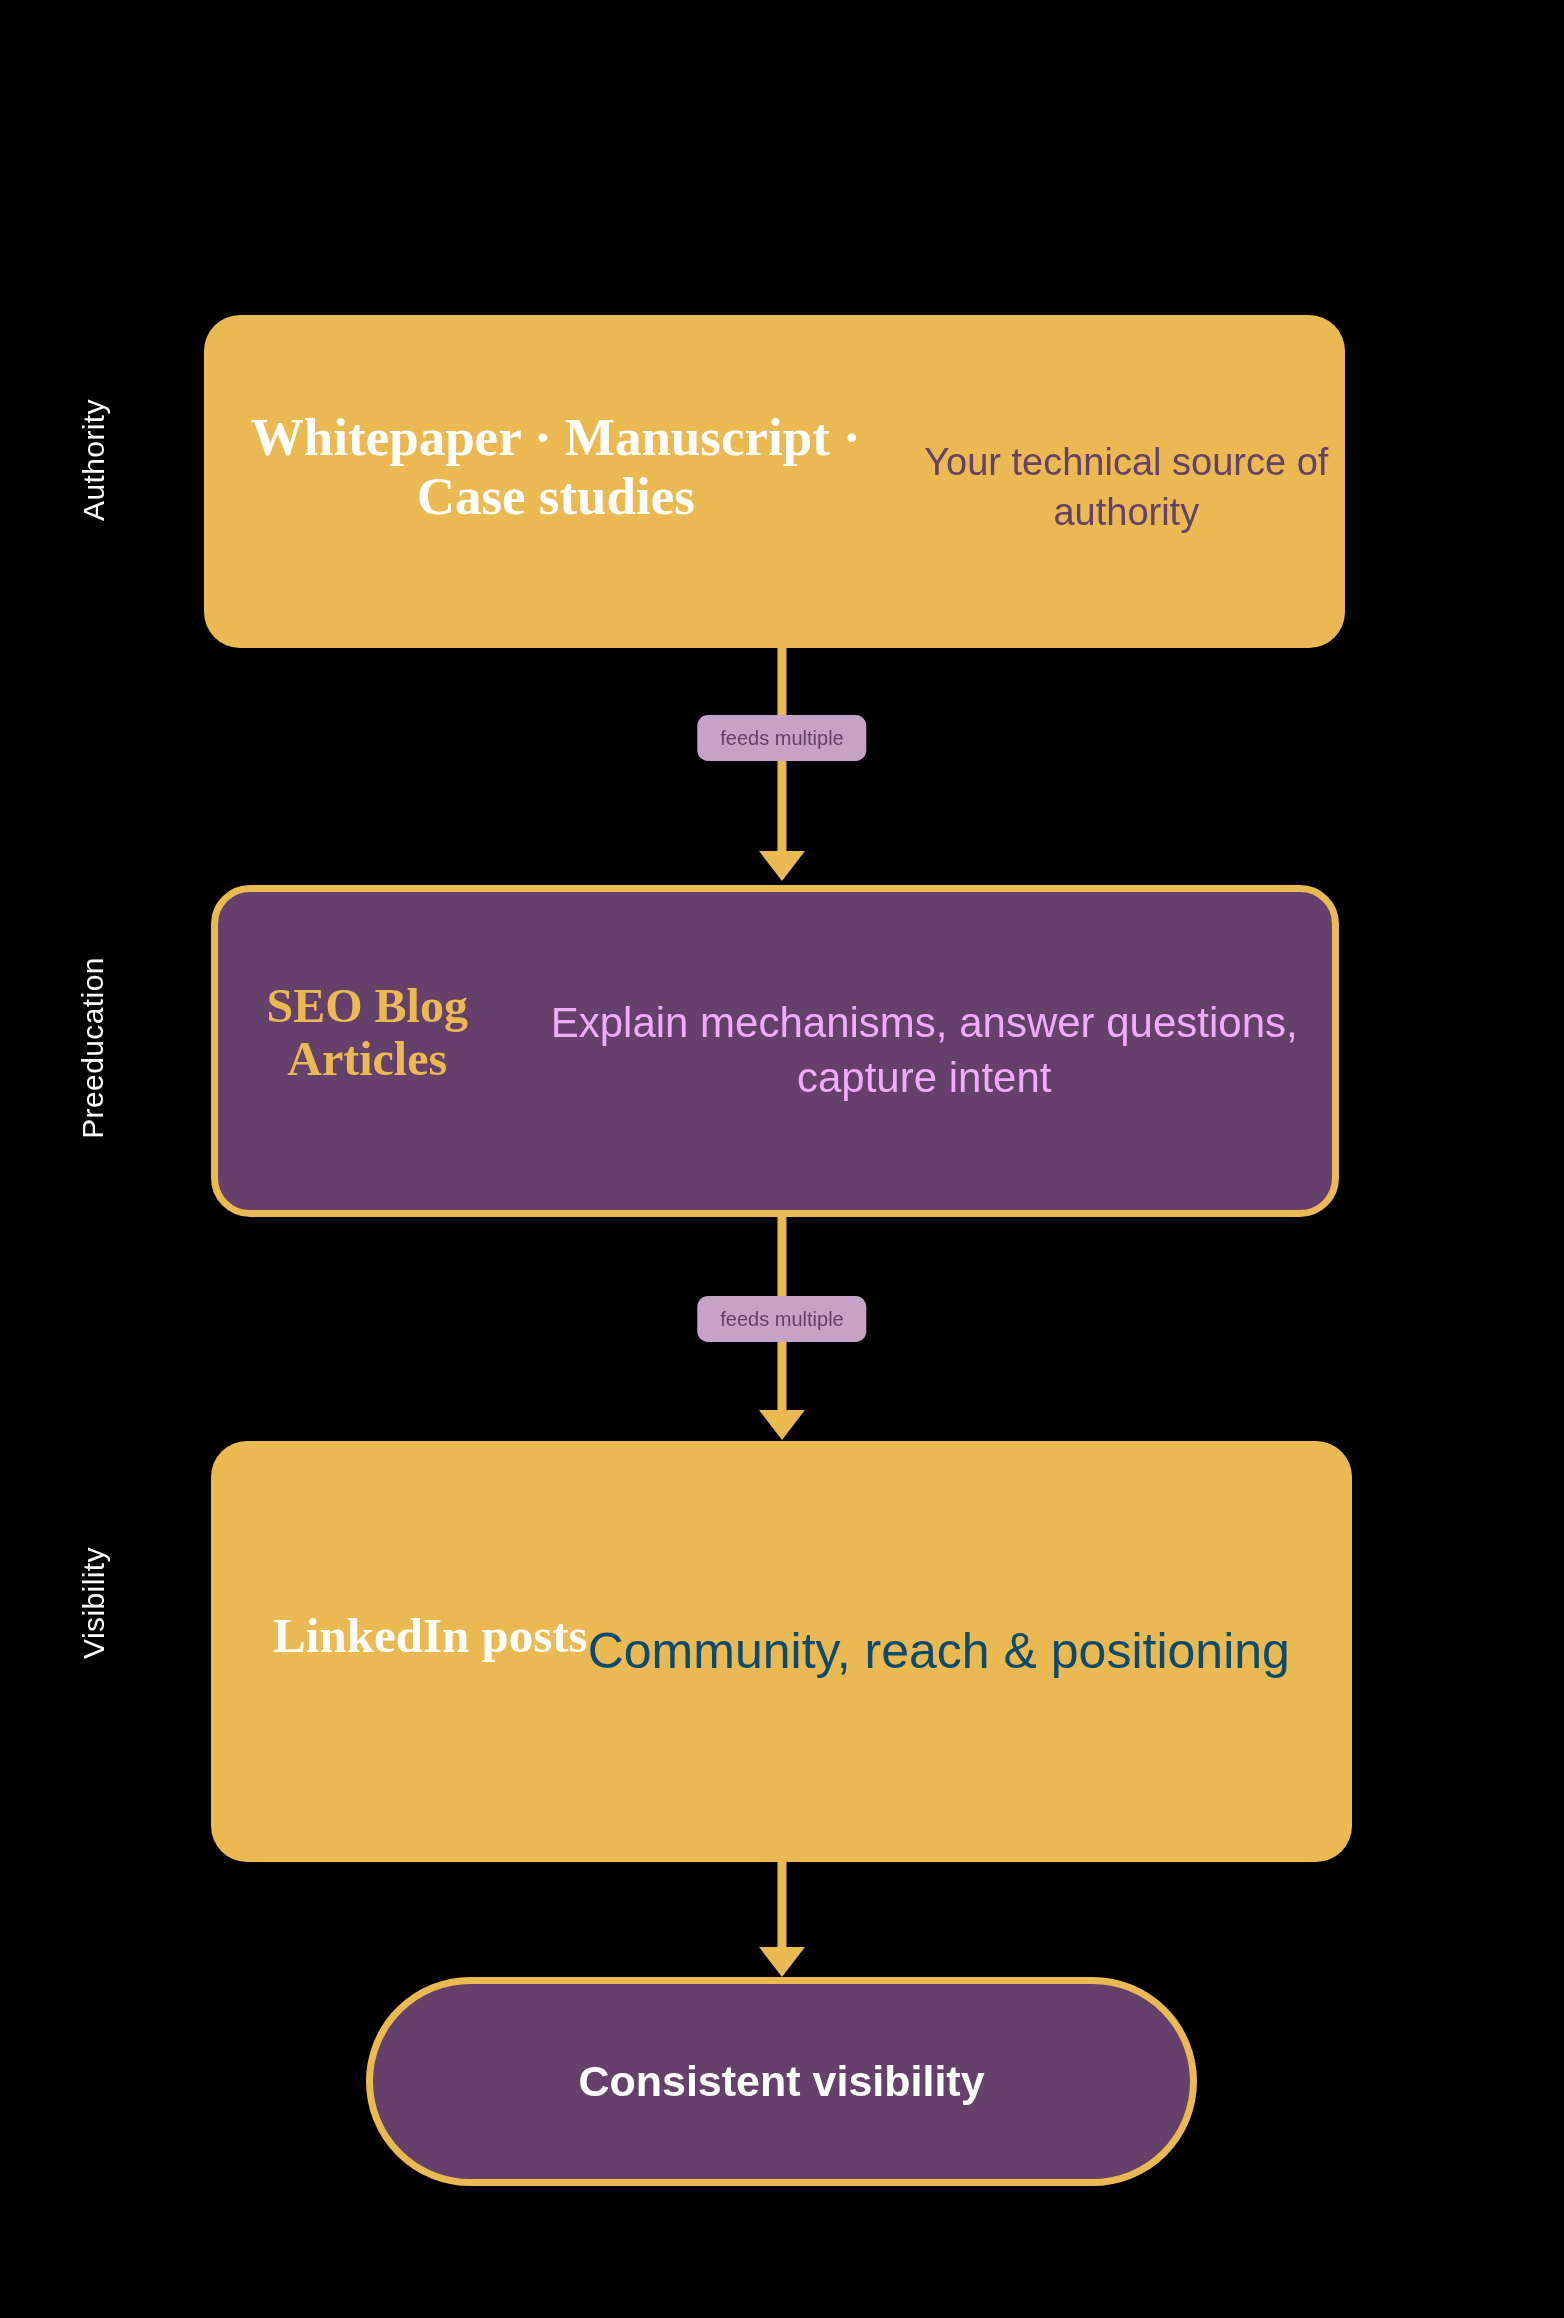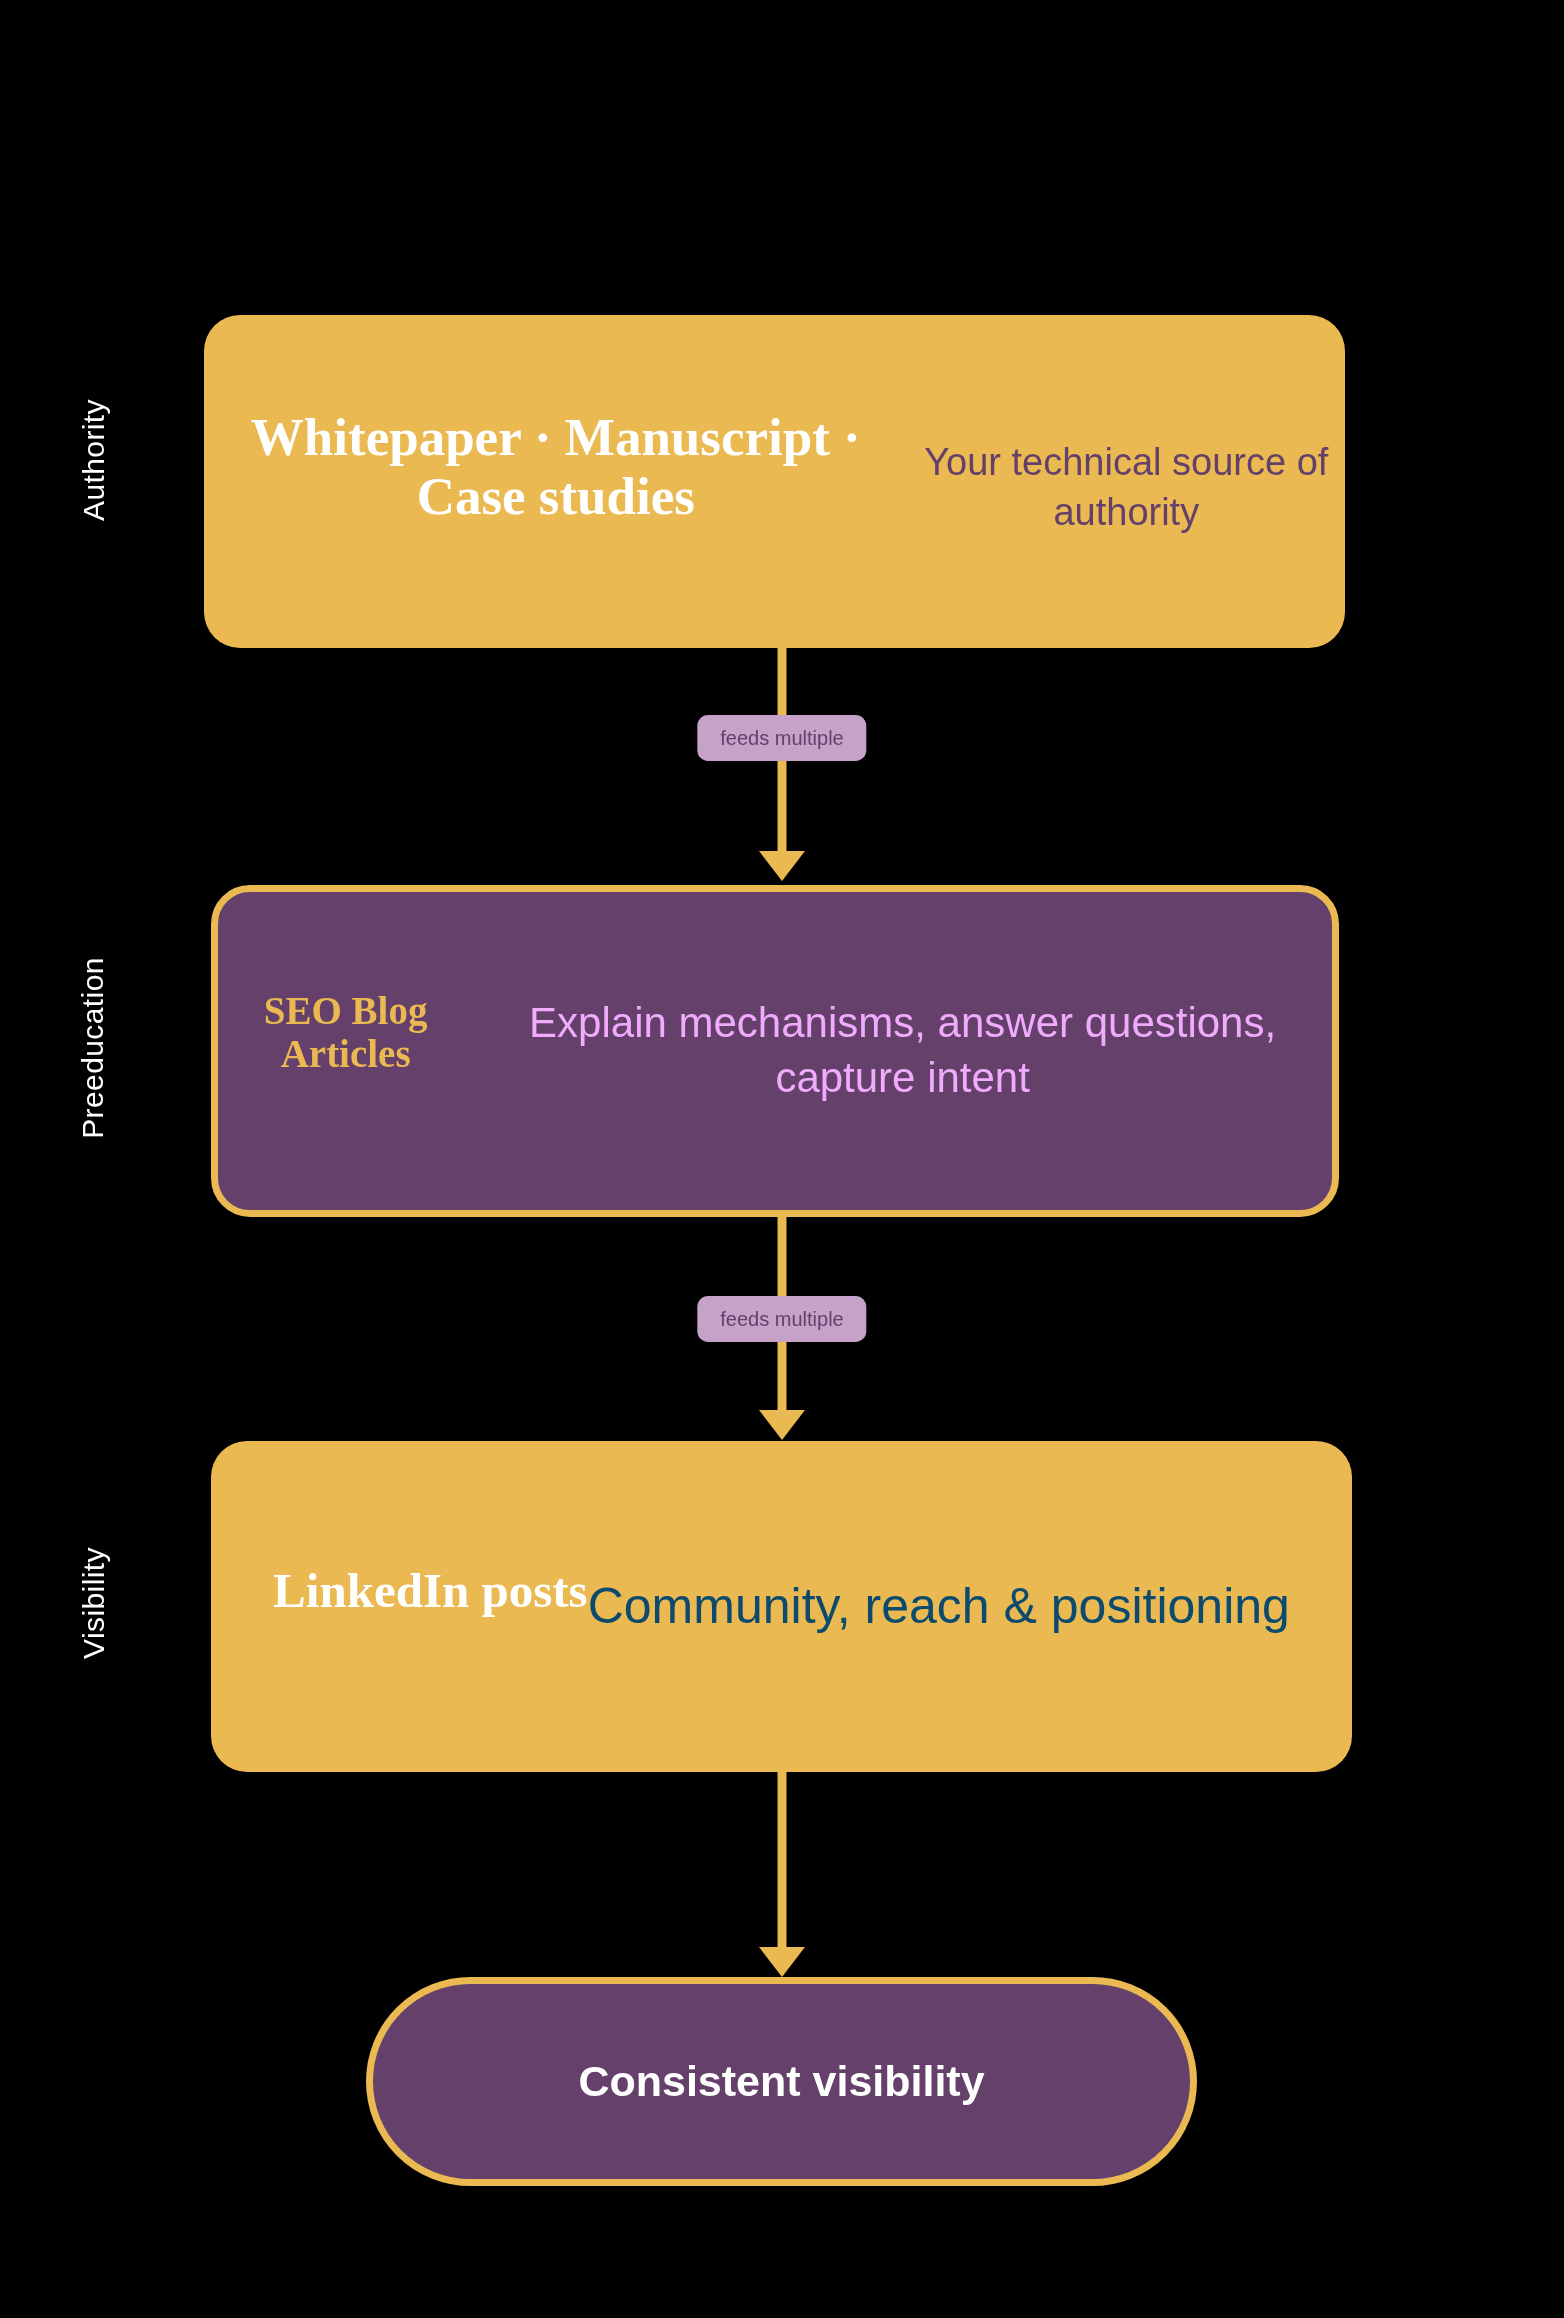--- a/index.html
+++ b/index.html
@@ -92,36 +92,36 @@
   }
 
   
   #node-preeducation {
     left: 211px;
     top: 885px;
     width: 1128px;
     height: 332px;
   }
   #node-preeducation .title-serif {
-    font-size: 39px;
+    font-size: 48px;
     color: #ebb951;
     margin-bottom: 36px;
   }
   #node-preeducation .sub-sans {
     font-size: 42px;
     color: #f0abfc;
     max-width: 903px;
   }
 
   
   #node-visibility {
     left: 211px;
     top: 1441px;
     width: 1141px;
-    height: 331px;
+    height: 421px;
   }
   #node-visibility .title-serif {
     font-size: 49px;
     color: #ffffff;
     margin-bottom: 32px;
   }
   #node-visibility .sub-sans {
     font-size: 50px;
     color: #0c4a6e;
   }

